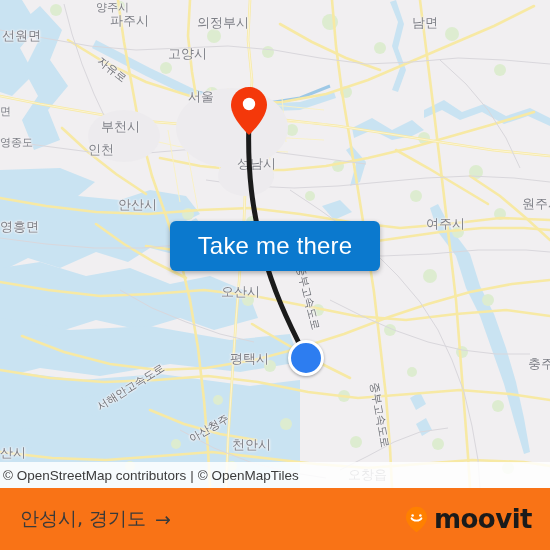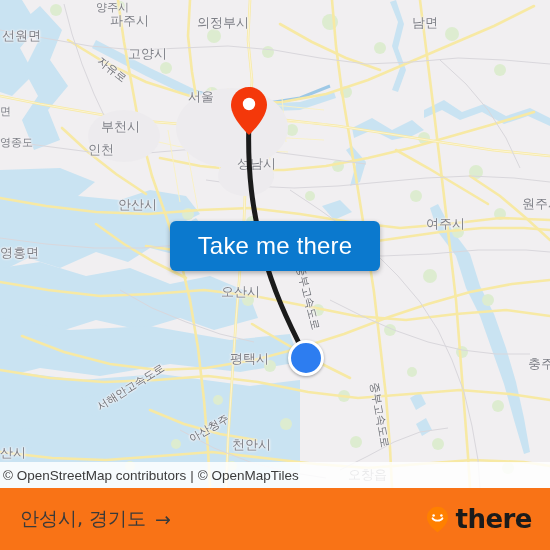--- a/index.html
+++ b/index.html
@@ -242,32 +242,32 @@
         <ellipse cx="246" cy="176" rx="28" ry="20"></ellipse>
       </g>
     </svg>
 
     <div id="map-labels">
         <div class="map-label city" style="left: 110px; top: 12px;">파주시</div>
         <div class="map-label city" style="left: 197px; top: 14px;">의정부시</div>
         <div class="map-label city" style="left: 412px; top: 14px;">남면</div>
         <div class="map-label city" style="left: 2px; top: 27px;">선원면</div>
         <div class="map-label small" style="left: 96px; top: 0px;">양주시</div>
-        <div class="map-label city" style="left: 128px; top: 45px;">고양시</div>
+        <div class="map-label city" style="left: 128px; top: 45px; padding-left: 40px;">고양시</div>
         <div class="map-label road" style="left: 99px; top: 52px; transform: rotate(38deg);">자유로</div>
         <div class="map-label city" style="left: 188px; top: 88px;">서울</div>
         <div class="map-label city" style="left: 101px; top: 118px;">부천시</div>
         <div class="map-label city" style="left: 88px; top: 141px;">인천</div>
         <div class="map-label city" style="left: 237px; top: 155px;">성남시</div>
         <div class="map-label small" style="left: 0px; top: 135px;">영종도</div>
         <div class="map-label small" style="left: 0px; top: 104px;">면</div>
         <div class="map-label city" style="left: 118px; top: 196px;">안산시</div>
         <div class="map-label city" style="left: 426px; top: 215px;">여주시</div>
         <div class="map-label city" style="left: 522px; top: 195px;">원주시</div>
-        <div class="map-label city" style="left: 0px; top: 244px;">영흥면</div>
+        <div class="map-label city" style="left: 0px; top: 218px;">영흥면</div>
         <div class="map-label city" style="left: 221px; top: 283px;">오산시</div>
         <div class="map-label road" style="left: 300px; top: 258px; transform: rotate(76deg);">중부고속도로</div>
         <div class="map-label city" style="left: 230px; top: 350px;">평택시</div>
         <div class="map-label city" style="left: 528px; top: 355px;">충주시</div>
         <div class="map-label road" style="left: 374px; top: 375px; transform: rotate(80deg);">중부고속도로</div>
         <div class="map-label road" style="left: 98px; top: 400px; transform: rotate(-32deg);">서해안고속도로</div>
         <div class="map-label city" style="left: 232px; top: 436px;">천안시</div>
         <div class="map-label road" style="left: 190px; top: 432px; transform: rotate(-30deg);">아산청주</div>
         <div class="map-label city" style="left: 0px; top: 444px;">산시</div>
         <div class="map-label city" style="left: 348px; top: 466px;">오창읍</div>
@@ -302,17 +302,17 @@
       <span>안성시, 경기도</span>
       <span class="arrow">→</span>
     </div>
     <div class="brand">
       <svg width="27" height="27" viewBox="0 0 32 32">
         <path id="brand-pin" d="M16 1 C9.1 1 3.5 6.6 3.5 13.5 C3.5 22.5 16 31 16 31 C16 31 28.5 22.5 28.5 13.5 C28.5 6.6 22.9 1 16 1 Z" fill="#ff8000"></path>
         <circle cx="11.4" cy="11.2" r="1.5" fill="#ffffff"></circle>
         <circle cx="20.6" cy="11.2" r="1.5" fill="#ffffff"></circle>
         <path d="M10.2 14.6 C12 18.2 20 18.2 21.8 14.6" stroke="#ffffff" stroke-width="2.3" fill="none" stroke-linecap="round"></path>
       </svg>
-      <span class="brand-word" style="color: rgb(27, 27, 27);">there</span>
+      <span class="brand-word" style="color: rgb(27, 27, 27);">moovit</span>
     </div>
   </div>
 
 </div>
 
 </body></html>

